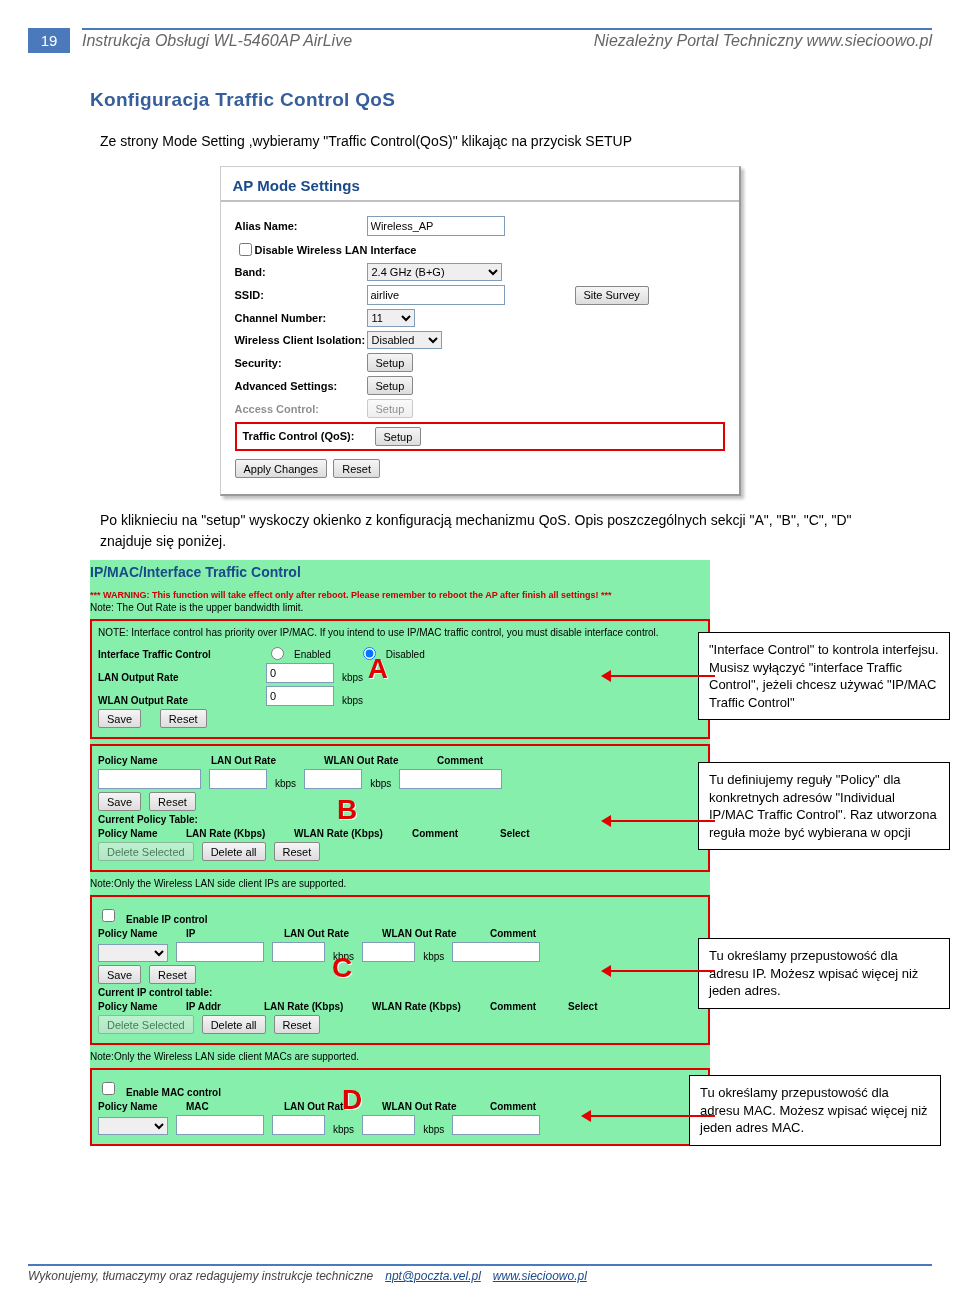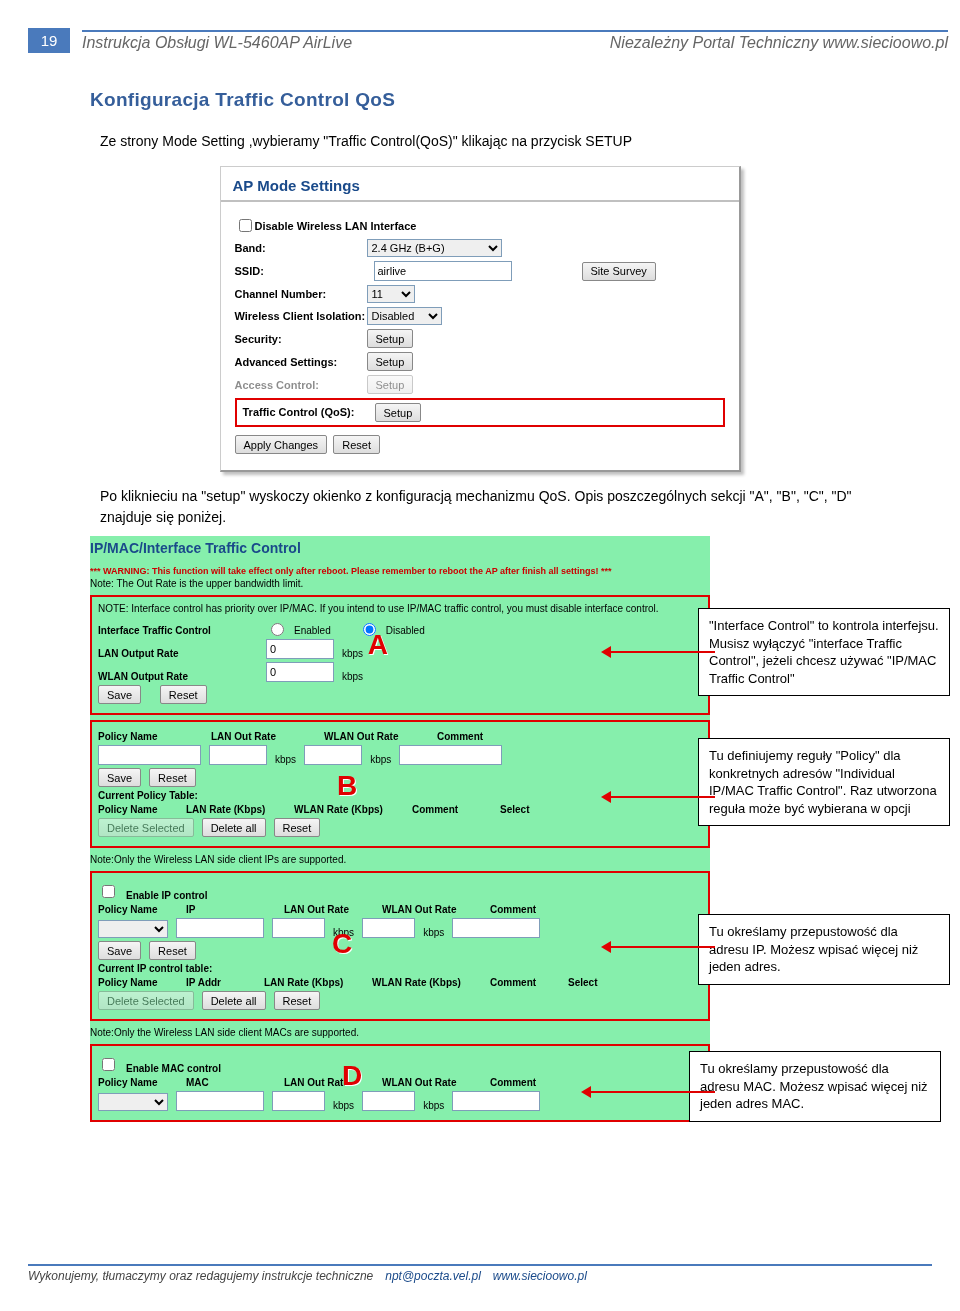--- a/index.html
+++ b/index.html
@@ -1,17 +1,17 @@
 <!DOCTYPE html>
 <html><head>
 <meta charset="utf-8">
 <style>
 body{margin:0;font-family:Arial,sans-serif;background:#fff;color:#000}
 .page{width:960px;height:1311px;position:relative;margin:0 auto}
-.hdr{display:flex;align-items:center;padding:28px 12px 0 28px}
+.hdr{display:flex;align-items:flex-start;padding:28px 28px 0 28px}
 .pgnum{background:#4a7abc;color:#fff;width:42px;height:25px;display:flex;align-items:center;justify-content:center;font-size:15px;margin-right:12px}
 .tline{flex:1;border-top:2px solid #4a7abc;display:flex;justify-content:space-between;font-style:italic;font-size:16px;color:#666;padding-top:2px}
 .tleft{color:#666}
 .tright{color:#666}
 .h2{font-size:19px;font-weight:bold;color:#355e9a;margin:36px 0 20px 90px;letter-spacing:0.3px}
 .body{padding:0 100px;font-size:14px;line-height:1.5}
 .panel{margin:14px auto;background:#fff;border-left:1px solid #ccc;border-top:1px solid #ccc;border-right:2px solid #999;border-bottom:2px solid #999;width:518px;box-shadow:3px 3px 3px rgba(0,0,0,0.25)}
 .ptitle{font-size:15px;font-weight:bold;color:#1a4a8a;padding:10px 12px 6px;border-bottom:2px solid #c0c0c0}
 .pbody{padding:10px 14px 12px;font-size:11px}
 .row{display:flex;align-items:center;margin:4px 0}
@@ -25,21 +25,21 @@
 .warn{color:#c00;font-weight:bold;font-size:9px;margin:6px 0 2px}
 .note{font-size:10px;margin-bottom:6px}
 .redwrap{border:2.5px solid #e00000;padding:6px;margin:5px 0;position:relative}
 .letter{position:absolute;color:#e00000;font-weight:bold;font-size:28px;text-shadow:1px 1px 0 #fff}
 .annot{position:absolute;width:230px;border:1.5px solid #000;padding:8px 10px;font-size:13px;line-height:1.35;background:#fff}
 .arrow{position:absolute;height:2px;background:#e00000}
 .arrow::before{content:"";position:absolute;left:-10px;top:-5px;border:6px solid transparent;border-right:10px solid #e00000}
 .tblrow{display:flex;align-items:flex-end;gap:8px;margin:3px 0;font-size:10px}
 .th{font-weight:bold}
 .ftr{position:absolute;bottom:28px;left:0;right:0;border-top:2px solid #4a7abc;margin:0 28px;padding-top:3px;font-style:italic;font-size:12px;color:#444;display:flex;gap:12px}
-.ftr a{color:#1a4a8a;}
+.ftr a{color:#1a4a8a;text-decoration:underline}
 .radio{margin-right:2px}
 </style>
 </head>
 <body>
 
 <div class="page">
  <div class="hdr">
   <div class="pgnum">19</div>
   <div class="tline">
    <span class="tleft">Instrukcja Obsługi WL-5460AP  AirLive</span>
@@ -47,30 +47,34 @@
   </div>
  </div>
 
  <div class="h2">Konfiguracja Traffic Control QoS</div>
  <div class="body">Ze strony Mode Setting ,wybieramy "Traffic Control(QoS)" klikając na przycisk SETUP</div>
 
  <div class="panel">
   <div class="ptitle">AP Mode Settings</div>
   <div class="pbody">
    <div class="row">
+          <span class="lbl">Alias Name:</span>
+          <input class="inp" style="width: 130px;" value="Wireless_AP">
+        </div>
+   <div class="row">
           <input type="checkbox" style=""> 
           <b>Disable Wireless LAN Interface</b>
         </div>
    <div class="row">
           <span class="lbl">Band:</span>
           <select class="sel" style="width:135px"><option>2.4 GHz (B+G)</option></select>
         </div>
    <div class="row">
           <span class="lbl">SSID:</span>
-          <input class="inp" style="width: 130px; margin-left: 7px;" value="airlive">
+          <input class="inp" style="width: 130px;" value="airlive">
           <span style="width:70px"></span>
           <button class="btn">Site Survey</button>
         </div>
    <div class="row">
           <span class="lbl">Channel Number:</span>
           <select class="sel" style="width:48px"><option>11</option></select>
         </div>
    <div class="row">
           <span class="lbl" style="line-height:1.1">Wireless Client Isolation:</span>
           <select class="sel" style="width:75px"><option>Disabled</option></select>

